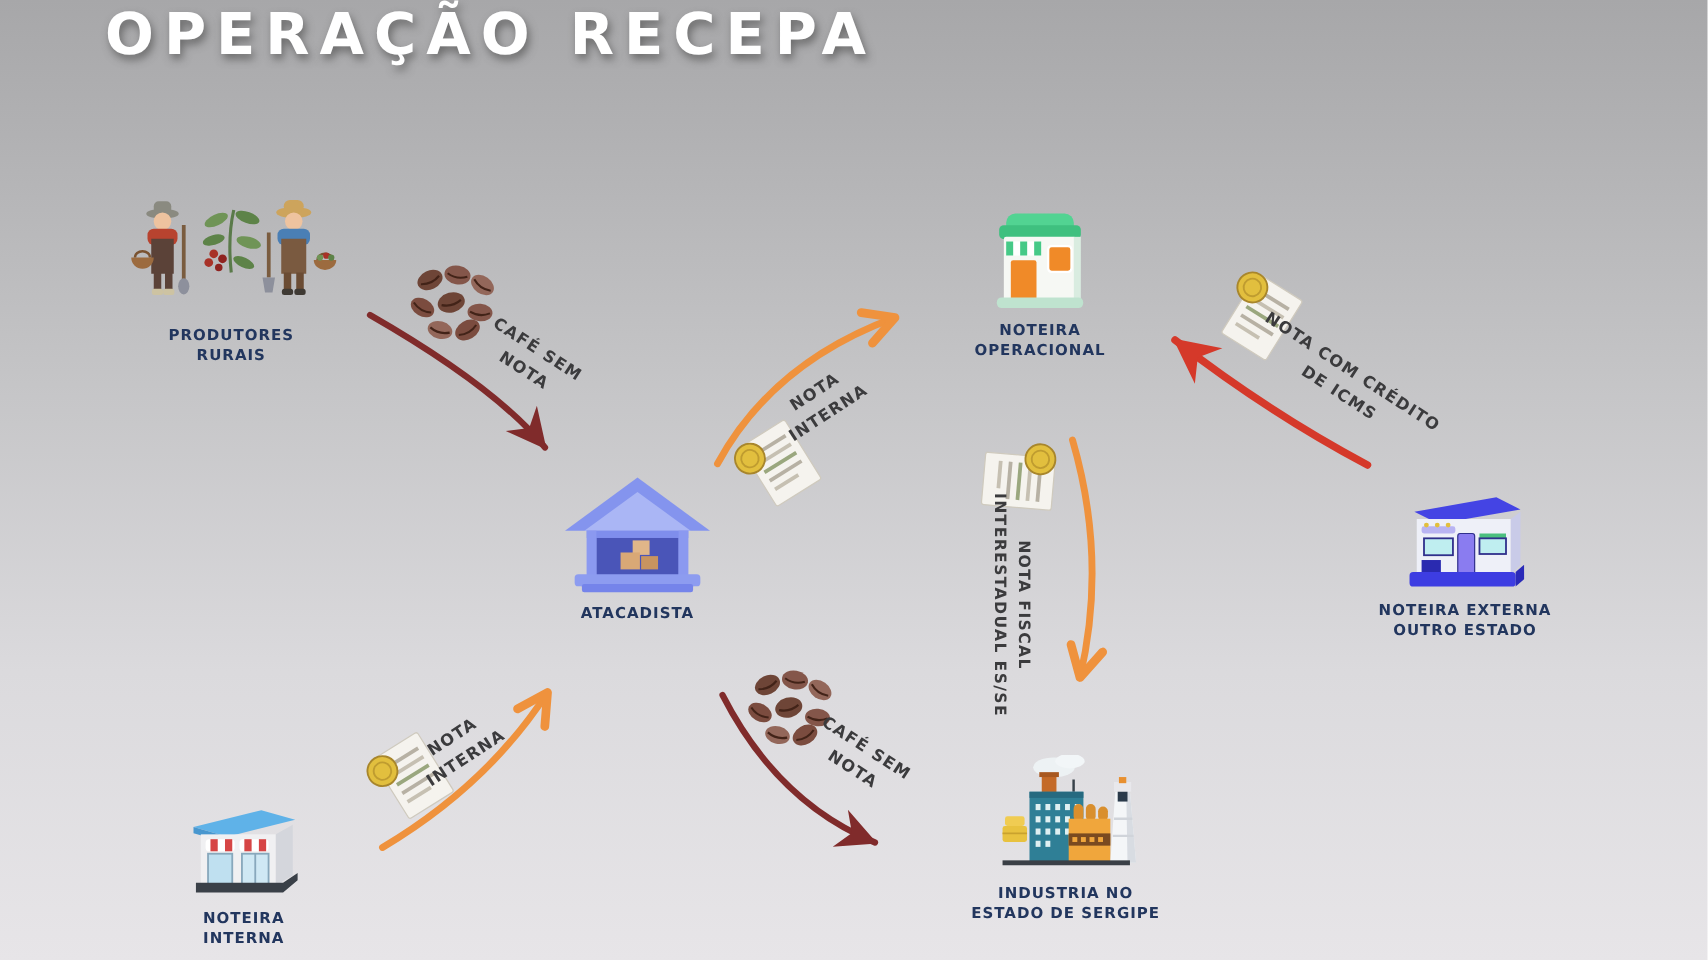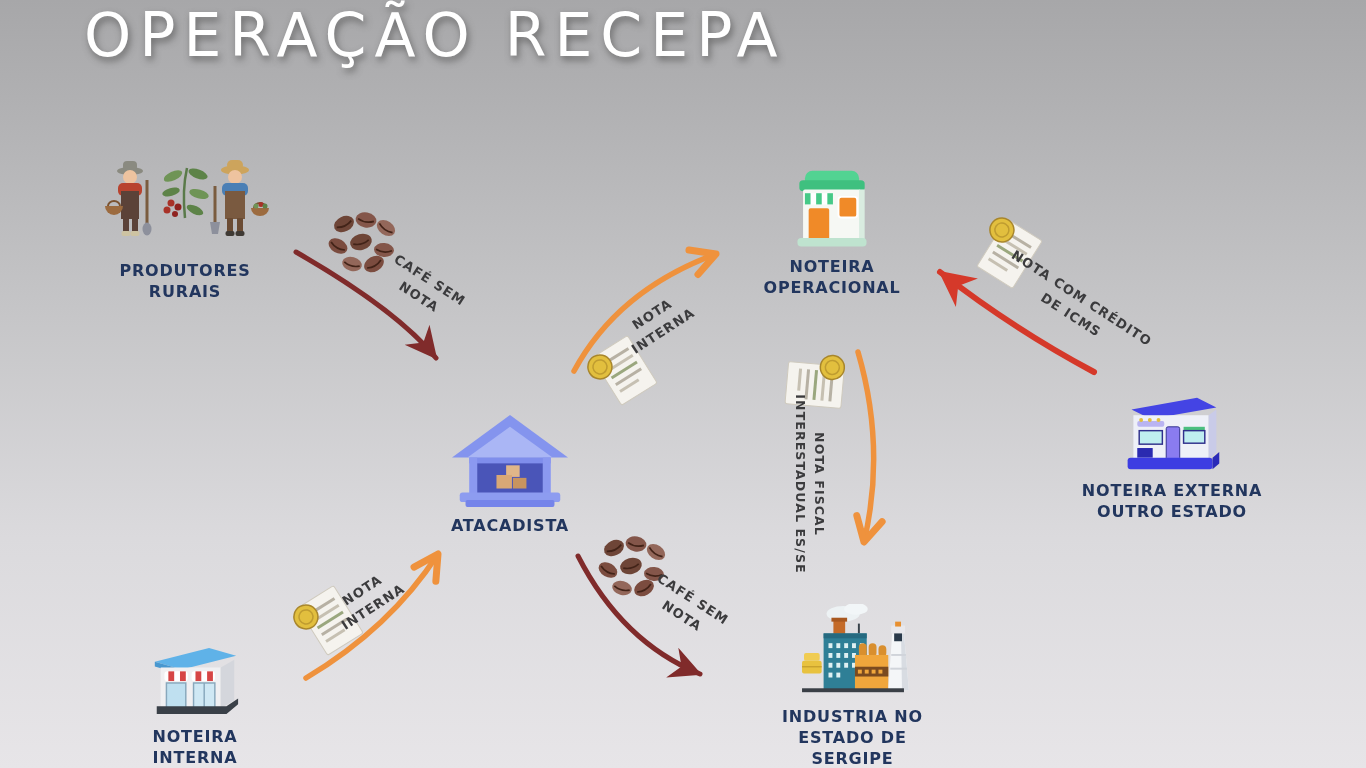--- a/index.html
+++ b/index.html
@@ -3,31 +3,31 @@
 <meta charset="utf-8">
 <style>
   html,body{margin:0;padding:0;}
   .canvas{
     position:relative;width:1366px;height:768px;overflow:hidden;
     background:linear-gradient(180deg,#a7a7a9 0%,#b1b1b3 14%,#c5c5c7 40%,#dbdadd 70%,#e7e5e8 100%);
     font-family:"DejaVu Sans","Liberation Sans",sans-serif;
   }
   .title{
     position:absolute;left:84px;top:0px;margin:0;
-    font-size:60px;font-weight:normal;letter-spacing:8px;color:#ffffff;
+    font-size:46px;font-weight:bold;letter-spacing:8px;color:#ffffff;
     text-shadow:2px 4px 7px rgba(95,95,95,0.85);
   }
   .overlay{position:absolute;left:0;top:0;width:1366px;height:768px;}
   .arrow-maroon{stroke:#802b2b;stroke-width:5;fill:none;stroke-linecap:round;}
   .arrow-orange{stroke:#ef923d;stroke-width:5.5;fill:none;stroke-linecap:round;}
   .arrow-red{stroke:#d5392a;stroke-width:6;fill:none;stroke-linecap:round;}
   .node{position:absolute;display:flex;flex-direction:column;align-items:center;}
   .node-label{
     margin-top:5px;font-weight:bold;color:#22365e;text-align:center;
-    white-space:pre-line;font-size:16px;letter-spacing:0.8px;line-height:1.3;
+    white-space:pre-line;font-size:12px;letter-spacing:0.8px;line-height:1.3;
   }
   .edge-label{
     position:absolute;font-weight:bold;color:#3b3b3d;font-size:13px;
     letter-spacing:1.1px;text-align:center;white-space:pre-line;line-height:1.55;
   }
 </style>
 </head>
 <body>
 
 <div class="canvas">
@@ -151,21 +151,21 @@
       <path d="M156 52 a9 8 0 0 0 18 0 z" fill="#9c6b3f"></path>
         <path d="M159 52 a6 5 0 0 1 12 0" fill="none" stroke="#7a5230" stroke-width="2"></path>
       <circle cx="161" cy="50" r="2.5" fill="#6f9456"></circle>
         <circle cx="166" cy="48.5" r="2.5" fill="#a83228"></circle>
         <circle cx="170" cy="50" r="2.5" fill="#5d8348"></circle>
     </svg>
     <div class="node-label">PRODUTORES
 RURAIS</div>
   </div>
 
-  <div class="node" style="left:435px;top:409px;width:150px;">
+  <div class="node" style="left:435px;top:376px;width:150px;">
     <svg width="116" height="102" viewBox="0 0 120 105">
       <polygon points="0,50 60,6 120,50" fill="#8494ee"></polygon>
       <polygon points="16,50 60,18 104,50" fill="#aab6f5"></polygon>
       <rect x="18" y="50" width="84" height="38" fill="#9aa8f3"></rect>
       <rect x="26" y="54" width="68" height="34" fill="#4a55b8"></rect>
       <rect x="18" y="50" width="84" height="6" fill="#7f8eec"></rect>
       <rect x="18" y="50" width="8" height="38" fill="#8b99f0"></rect>
       <rect x="94" y="50" width="8" height="38" fill="#8b99f0"></rect>
       <rect x="56" y="58" width="14" height="12" fill="#e0b689"></rect>
       <rect x="46" y="68" width="16" height="14" fill="#d9a876"></rect>

